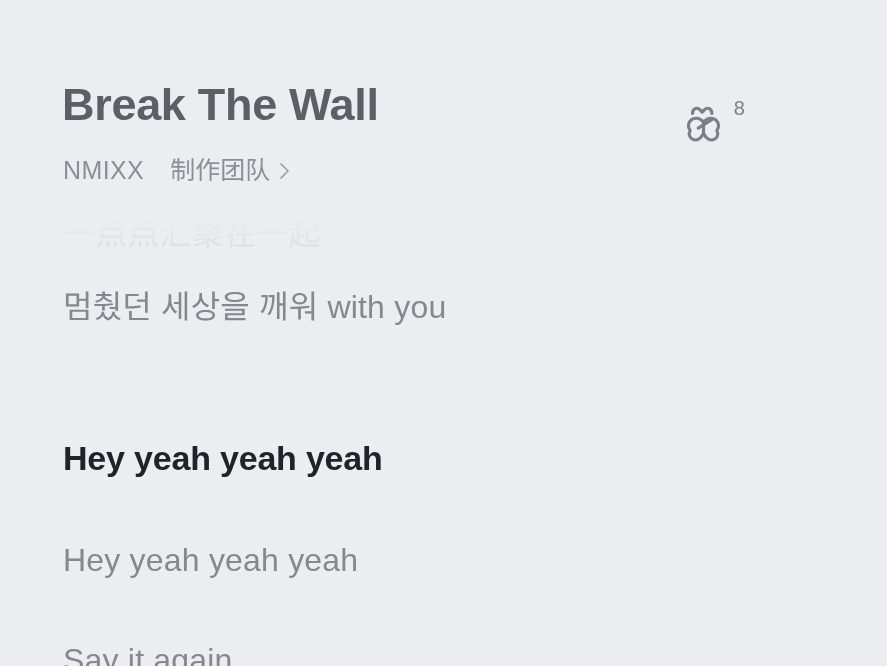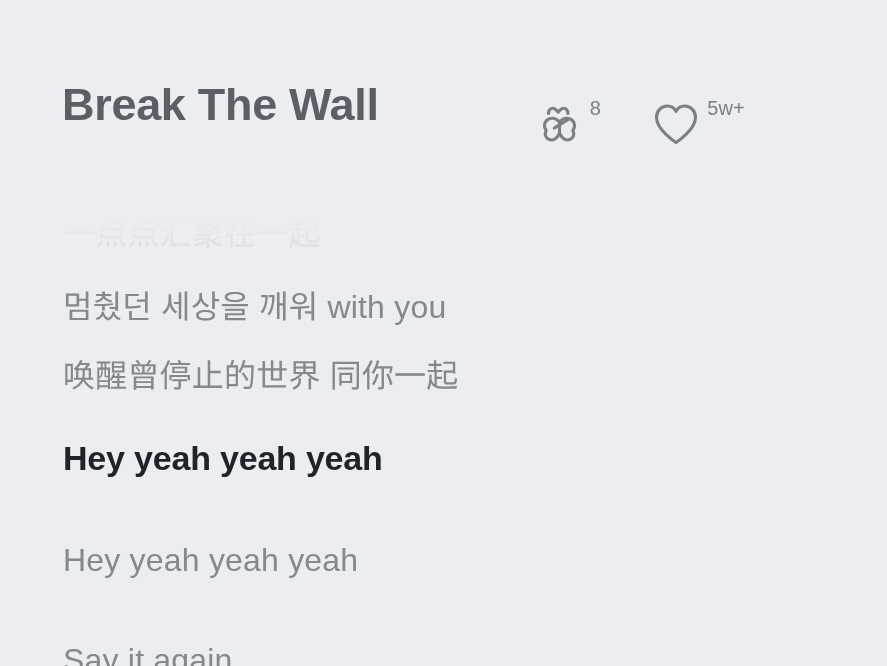--- a/index.html
+++ b/index.html
@@ -151,35 +151,46 @@
 </head>
 <body>
 
 <div id="screen">
 
   <div class="lyrics">
     <div class="lyric-line faded" style="top:212px">一点点汇聚在一起</div>
 
     <div class="lyric-line" style="top:285px">멈췄던 세상을 깨워 with you</div>
 
-    <div class="lyric-line" style="top:354px">唤醒曾停止的世界 同你一起</div>
 
     <div class="lyric-line active" style="top:436px">Hey yeah yeah yeah</div>
 
     <div class="lyric-line" style="top:538px">Hey yeah yeah yeah</div>
 
     <div class="lyric-line" style="top:638px">Say it again</div>
   </div>
 
   <div class="top-fade"></div>
 
   <div class="header">
 
     <div class="song-title">Break The Wall</div>
 
+    <div class="meta-row">
+      <span class="artist-name">NMIXX</span>
+
+      <span class="credits-link">
+        <span class="credits-label">制作团队</span>
+        <span class="chevron-right-icon">
+          <svg width="14" height="20" viewBox="0 0 14 20" fill="none" aria-hidden="true">
+            <path d="M3 3 L10 10 L3 17" stroke="#9a9ea5" stroke-width="1.7" stroke-linecap="round" stroke-linejoin="round"></path>
+          </svg>
+        </span>
+      </span>
+    </div>
 
     <div class="stats">
 
       <div class="stat-item">
         <span class="stat-icon">
           <svg width="54" height="54" viewBox="0 0 54 54" fill="none" aria-hidden="true">
             <g stroke="#7b7f86" stroke-width="3.1" stroke-linecap="round" stroke-linejoin="round" fill="none">
 
               <path d="M14.5 17.5 C14.5 12.8 19 10.8 21.8 13.6 L24.2 16.1
                        L26.6 13.6 C29.4 10.8 33.9 12.8 33.9 17.5"></path>
@@ -195,31 +206,17 @@
                        C32.2 45.1 27.8 42.7 26.4 38.6"></path>
 
               <path d="M20.2 32.1 L33.8 23.8"></path>
               <path d="M25.5 25.0 L25.5 38.9"></path>
             </g>
           </svg>
         </span>
         <span class="stat-count">8</span>
       </div>
 
-      <div class="stat-item">
-        <span class="stat-icon">
-          <svg width="58" height="54" viewBox="0 0 58 54" fill="none" aria-hidden="true">
-            <path d="M29 46.5
-                     C29 46.5 9.5 33.8 9.5 21.4
-                     C9.5 14.6 14.6 10.0 20.2 10.0
-                     C24.3 10.0 27.4 12.2 29 15.3
-                     C30.6 12.2 33.7 10.0 37.8 10.0
-                     C43.4 10.0 48.5 14.6 48.5 21.4
-                     C48.5 33.8 29 46.5 29 46.5 Z" stroke="#7b7f86" stroke-width="3.1" stroke-linecap="round" stroke-linejoin="round" fill="none"></path>
-          </svg>
-        </span>
-        <span class="stat-count">5w+</span>
-      </div>
 
     </div>
   </div>
 
 </div>
 
 </body></html>

